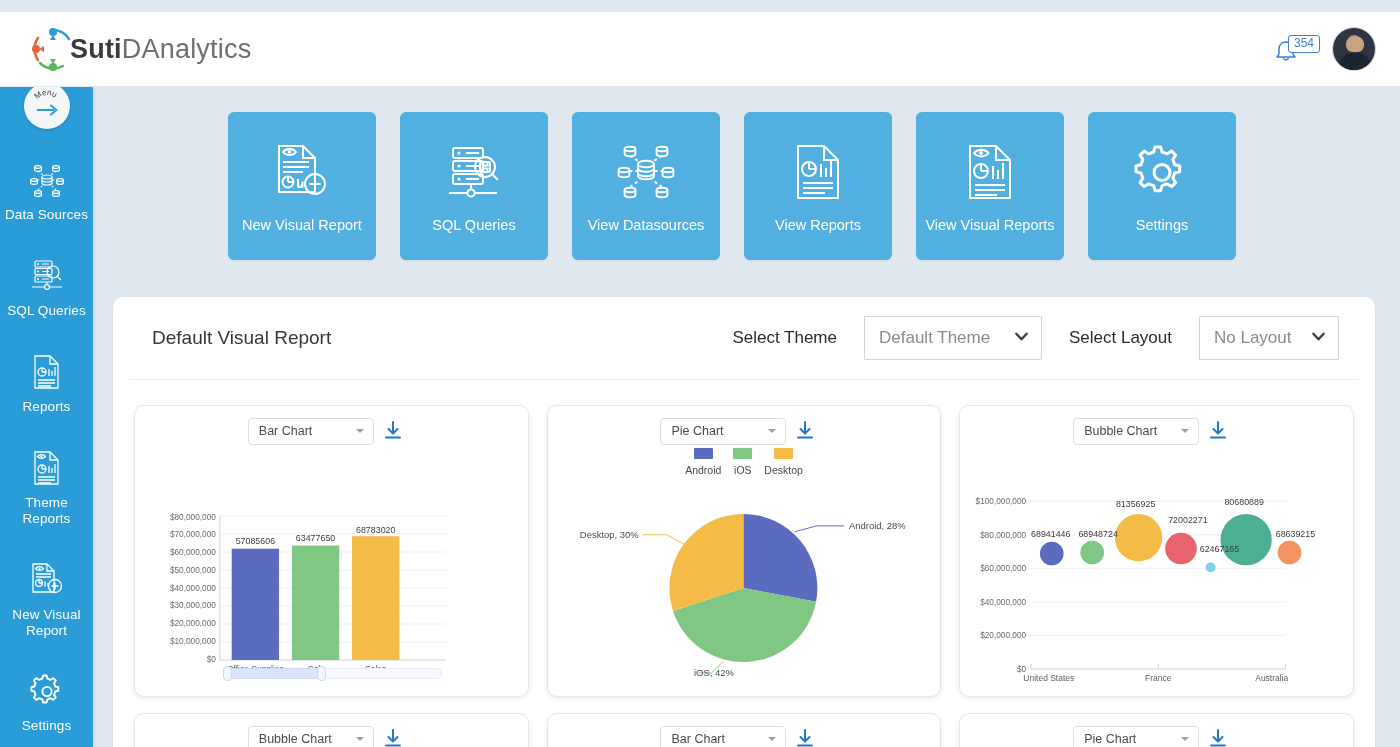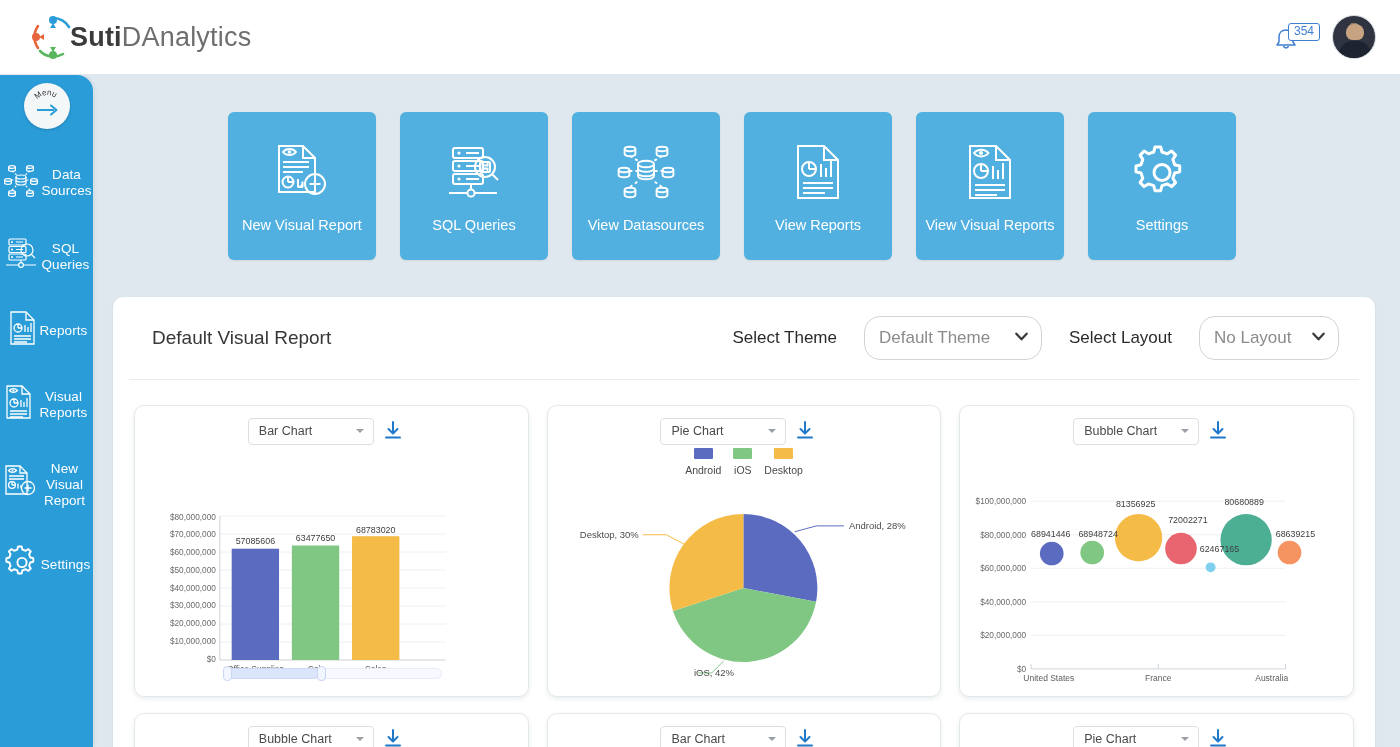--- a/index.html
+++ b/index.html
@@ -6,21 +6,21 @@
   html, body { width: 1400px; height: 747px; overflow: hidden; }
   body {
     font-family: "Liberation Sans", sans-serif;
     background: #dfe8ee;
     color: #333;
     -webkit-font-smoothing: antialiased;
   }
 
   
   .topbar {
-    position: absolute; top: 0; left: 0; width: 1400px; height: 75px;
+    position: absolute; top: 12px; left: 0; width: 1400px; height: 75px;
     background: #ffffff; border-bottom: 1px solid #e2e8ec;
     display: flex; align-items: center; justify-content: space-between;
     padding: 0 24px 0 30px; z-index: 40;
   }
   .logo-wrap { display: flex; align-items: center; }
   .logo-mark { width: 46px; height: 46px; margin-right: -6px; }
   .logo-text { font-size: 27px; letter-spacing: .2px; line-height: 1; }
   .logo-text .suti { font-weight: bold; color: #3b3b3b; }
   .logo-text .dan { font-weight: 400; color: #6f6f6f; }
   .topright { display: flex; align-items: center; gap: 20px; }
@@ -50,22 +50,22 @@
     background: #2a9cd8; border-radius: 0 16px 0 0; z-index: 30;
     box-shadow: 1px 0 4px rgba(0,0,0,.08);
   }
   .menu-btn {
     position: absolute; top: 8px; left: 24px; width: 46px; height: 46px;
     border-radius: 50%; background: #f4f7f8; display: flex;
     align-items: center; justify-content: center;
     box-shadow: 0 1px 3px rgba(0,0,0,.18);
   }
   .nav-item {
-    display: flex; flex-direction: row; align-items: center;
-    color: #ffffff; text-decoration: none; padding: 6px 2px; justify-content: center;
+    display: flex; flex-direction: column; align-items: center;
+    color: #ffffff; text-decoration: none; padding: 6px 2px;
   }
   .nav-icon { height: 42px; display: flex; align-items: center; justify-content: center; }
   .nav-label {
     font-size: 13.5px; text-align: center; line-height: 1.18;
     margin-top: 6px; letter-spacing: .1px;
   }
   .nav-list { position: absolute; top: 78px; left: 0; width: 93px; }
   .nav-list .nav-item { margin-bottom: 20px; }
 
   
@@ -93,21 +93,21 @@
   }
   .panel-head {
     height: 83px; display: flex; align-items: center;
     padding: 0 20px 0 23px; border-bottom: 1px solid #e9eef1;
     margin: 0 16px; position: relative;
   }
   .panel-title { font-size: 19px; color: #373737; }
   .selectors { margin-left: auto; display: flex; align-items: center; gap: 27px; }
   .sel-label { font-size: 17px; color: #2b2b2b; }
   .sel-box {
-    position: relative; height: 44px; border: 1px solid #cfd4d8; border-radius: 16px;
+    position: relative; height: 44px; border: 1px solid #cfd4d8; border-radius: 1px;
     background: #fff; display: flex; align-items: center;
     padding: 0 42px 0 14px; cursor: pointer;
   }
   .sel-box .val { font-size: 17px; color: #8b8b8b; white-space: nowrap; }
   .chev {
     position: absolute; right: 12px; top: 50%; transform: translateY(-60%);
     width: 15px; height: 15px;
   }
   .sel-theme { min-width: 178px; }
   .sel-layout { min-width: 140px; }
@@ -290,21 +290,21 @@
             <path d="M20 3 v8 h8"></path>
             <path d="M7.5 7.5 c2 -2.4 6 -2.4 8 0 c-2 2.4 -6 2.4 -8 0 z"></path>
             <circle cx="11.5" cy="7.5" r="1.1" fill="#fff" stroke="none"></circle>
             <circle cx="12" cy="20" r="4"></circle>
               <path d="M12 20 v-4 M12 20 h4"></path>
             <path d="M19 24 v-7 M22 24 v-5 M25 24 v-9"></path>
             <path d="M8 28 h17 M8 31 h17 M8 34 h13"></path>
           </g>
         </svg>
       </span>
-      <span class="nav-label">Visual Reports</span>
+      <span class="nav-label">Theme Reports</span>
     </a>
 
     <a class="nav-item" href="#">
       <span class="nav-icon">
         <svg width="36" height="38" viewBox="0 0 36 38">
           <g fill="none" stroke="#fff" stroke-width="1.3">
             <path d="M4 3 h14 l7 7 v21 H4 z"></path>
             <path d="M18 3 v7 h7"></path>
             <path d="M6.5 7.5 c2 -2.4 6 -2.4 8 0 c-2 2.4 -6 2.4 -8 0 z"></path>
             <circle cx="10.5" cy="7.5" r="1" fill="#fff" stroke="none"></circle>

